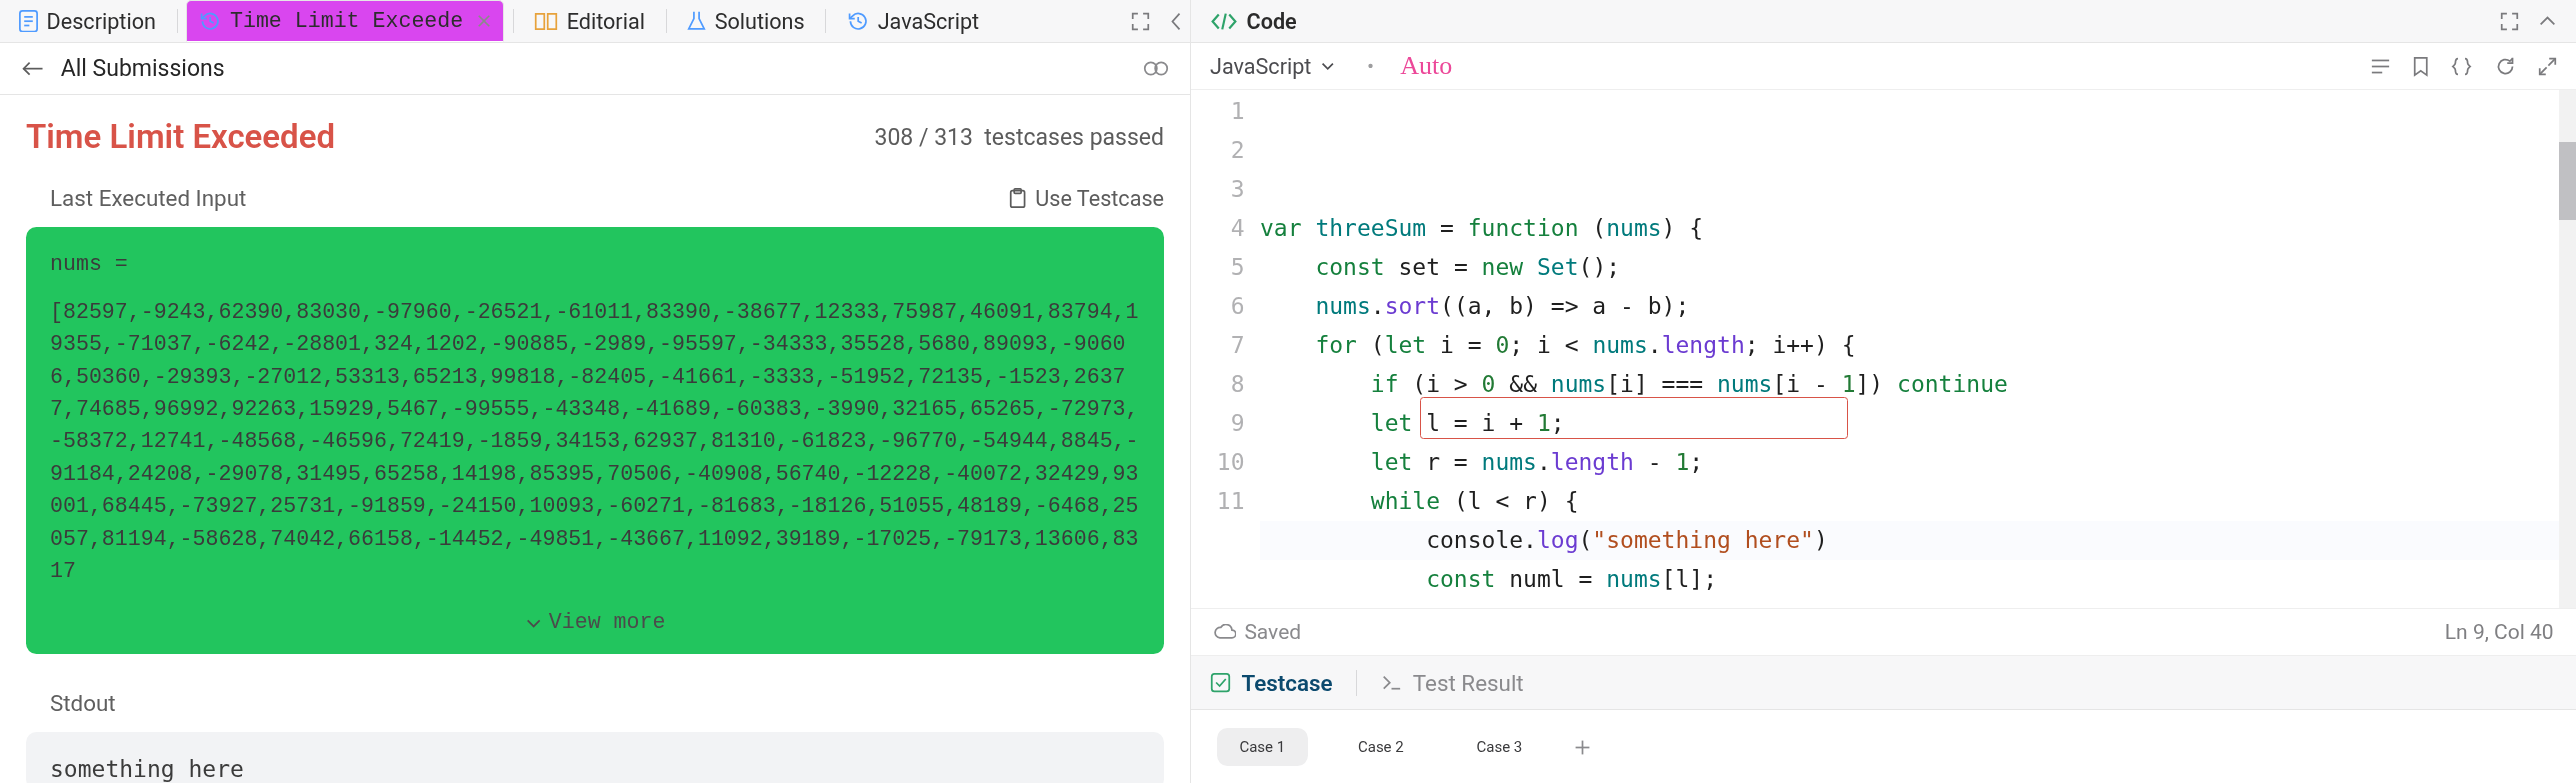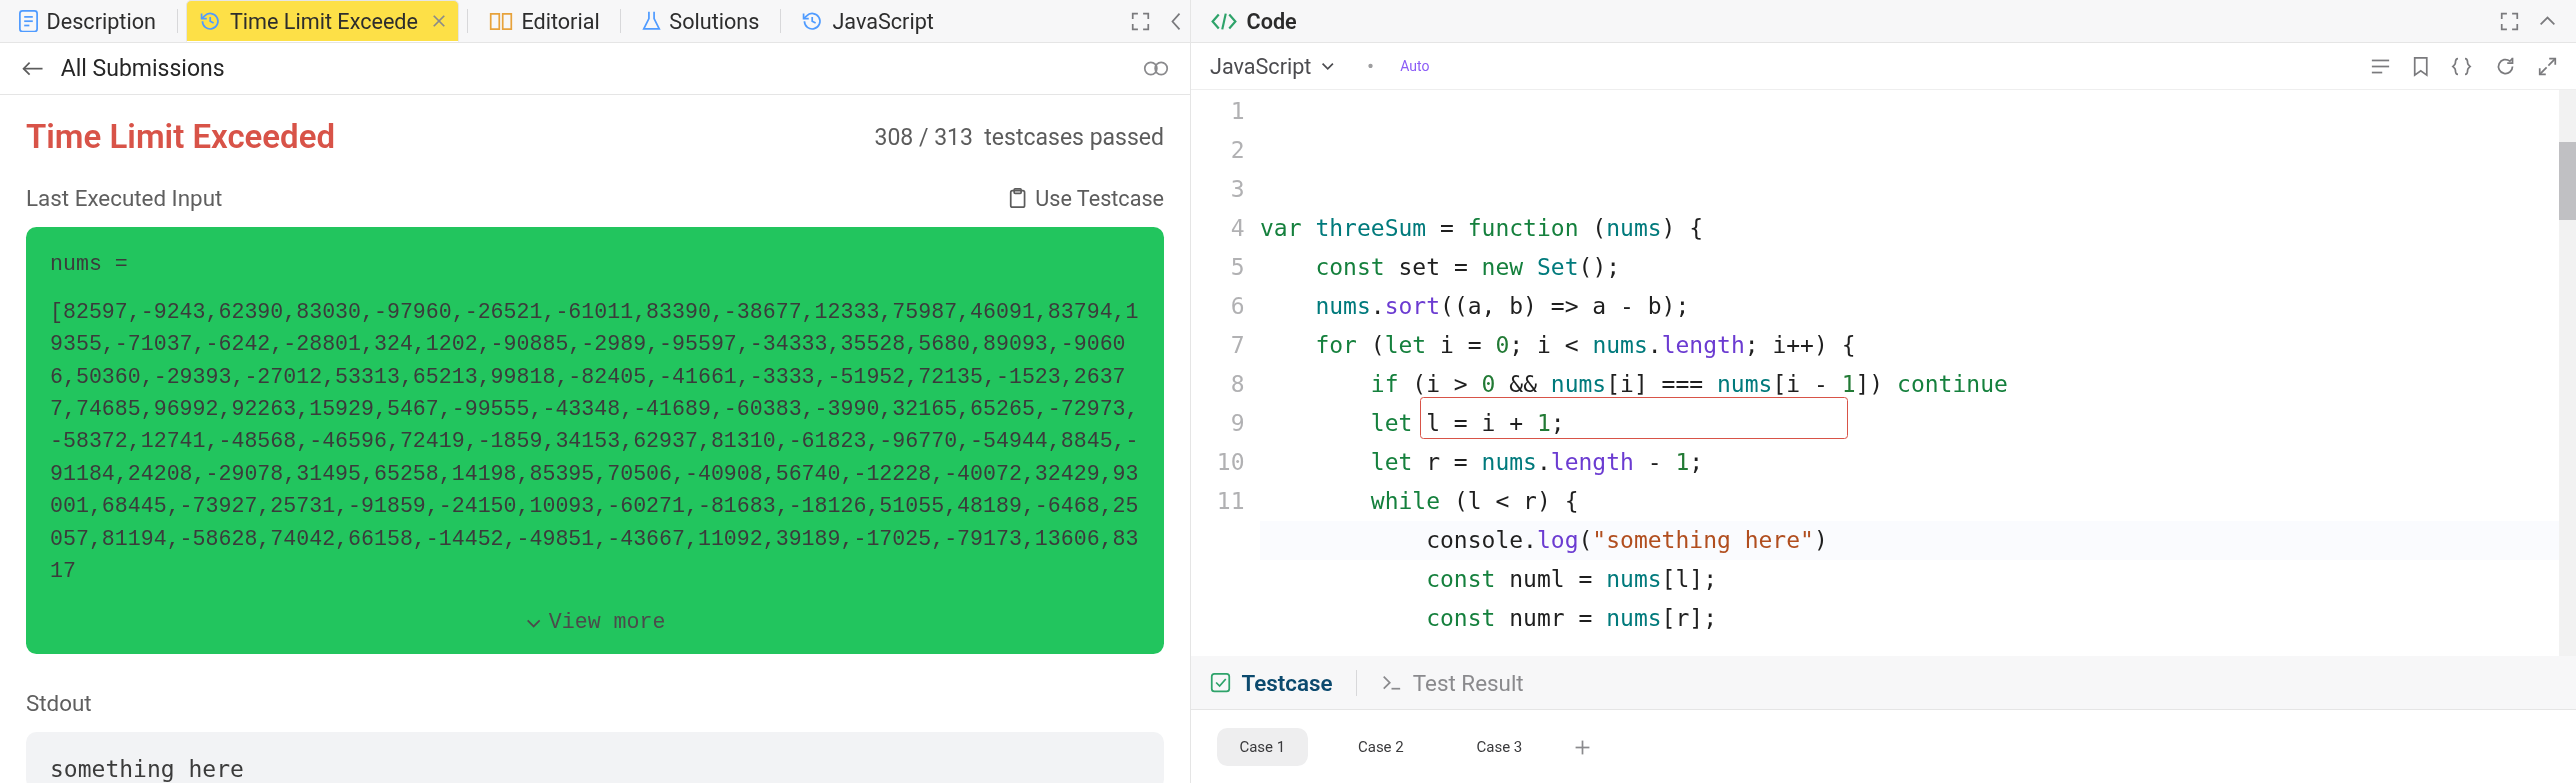--- a/index.html
+++ b/index.html
@@ -3,49 +3,49 @@
 <meta charset="utf-8">
 <style>
   * { box-sizing: border-box; margin: 0; padding: 0; }
   html, body { width: 2576px; height: 784px; font-family: -apple-system, BlinkMacSystemFont, "Segoe UI", Roboto, Helvetica, Arial, sans-serif; background:#f0f0f0; overflow:hidden; }
   body { display:flex; }
   .pane-left { width: 1191px; height:784px; background:#ffffff; border-right:0.9px solid #e5e5e5; display:flex; flex-direction:column; position:relative; }
   .pane-right { flex:1; display:flex; flex-direction:column; background:#ffffff; }
   
   .tab-bar { display:flex; align-items:center; height:43px; background:#f7f7f8; border-bottom:0.9px solid #e5e5e5; padding:0 7px; gap:8.6px; }
   .tab { display:flex; align-items:center; gap:8.6px; padding:0 12px; height:100%; font-size:21.6px; color:#2d2d2d; cursor:pointer; border-radius:5.2px 5.2px 0 0; white-space:nowrap; }
-  .tab.active { background:#fde047; border:0.9px solid #e5e5e5; border-bottom:0.9px solid #ffffff; }
+  .tab.active { background:#d946ef; border:0.9px solid #e5e5e5; border-bottom:0.9px solid #ffffff;font-family:Liberation Mono, monospace; }
   .tab-sep { width:0.9px; height:24px; background:#d8d8da; }
   .tab .close { color:#8a8a8a; font-size:19px; margin-left:5.2px; }
   .tab-bar-right { margin-left:auto; display:flex; align-items:center; gap:19px; color:#7a7a7d; }
   .icon { display:inline-flex; align-items:center; justify-content:center; }
   svg { display:block; }
   
   .history-bar { display:flex; align-items:center; height:52px; padding:0 21px; background:#ffffff; border-bottom:0.9px solid #e5e5e5; color:#262626; font-size:23px; }
   .history-bar .back-arrow { color:#5c5c5c; margin-right:17.3px; }
   .history-bar .link-icon { margin-left:auto; color:#8a8a8d; }
   
   .left-content { flex:1; overflow:auto; padding:22.4px 26px 0 26px; }
   .result-title { color:#d85348; font-size:33px; font-weight:600; }
   .testcase-count { float:right; color:#5c5c5c; font-size:23px; margin-top:7px; }
-  .section-label { font-size:22.4px; color:#5f5f5f; margin-top:29px; margin-bottom:5.2px; display:flex; align-items:center; }
+  .section-label { font-size:22.4px; color:#5f5f5f; margin-top:29px; margin-bottom:5.2px; display:flex; align-items:center;margin-left:24px; }
   .use-testcase { margin-left:auto; color:#5c5c5c; font-size:21.6px; display:flex; align-items:center; gap:8.6px; cursor:pointer; }
   .input-box { background:#22c55e; border-radius:10.4px; margin-top:15.5px; padding:21px 24px 15.5px 24px; font-family: Liberation Mono, monospace; font-size:21.6px; color:#3b3b3b; line-height:1.5; }
   .input-box .varname { color:#3b3b3b; margin-bottom:15.5px; }
   .input-arr { word-break:break-all; white-space:normal; }
   .view-more { text-align:center; font-size:21.6px; color:#4b4b4b; margin-top:19px; cursor:pointer; }
   .stdout-box { background:#f2f3f5; border-radius:10.4px; margin-top:15.5px; padding:24px 24px 8.6px 24px; font-family: ui-monospace, SFMono-Regular, Menlo, Consolas, monospace; font-size:23px; color:#3b3b3b; }
   
   .right-header { display:flex; align-items:center; height:43px; background:#f7f7f8; border-bottom:0.9px solid #e5e5e5; padding:0 19px; gap:8.6px; }
   .right-header .title { font-size:21.6px; font-weight:600; color:#2b2b2b; }
   .right-header-right { margin-left:auto; display:flex; align-items:center; gap:19px; color:#7a7a7d; }
   .lang-bar { display:flex; align-items:center; height:47px; background:#ffffff; padding:0 19px; gap:21px; border-bottom:0.9px solid #eee; }
   .lang-name { font-size:21.6px; color:#4c4c50; display:flex; align-items:center; gap:8.6px; cursor:pointer; }
   .lang-bar .dot::before { content:"•"; color:#9d9d9f; font-size:21px; margin:0 5.2px 0 10.4px; }
-  .auto-label { font-size:14px; color:#8b5cf6; }
+  .auto-label { font-size:26px; color:#ec4899;font-family:Liberation Serif, serif; }
   .lang-bar-right { margin-left:auto; display:flex; align-items:center; gap:22.4px; color:#7a7a7d; }
   
   .editor { flex:1; display:flex; background:#ffffff; position:relative; font-family: ui-monospace, SFMono-Regular, Menlo, Consolas, monospace; font-size:23px; line-height:39px; overflow:hidden; }
   .gutter { width:69px; text-align:right; color:#b1b1b3; padding-top:1.7px; padding-right:15.5px; user-select:none; }
   .code-area { flex:1; padding-top:1.7px; position:relative; white-space:pre; color:#1f1f1f; }
   .tok-kw { color:#15803d; }
   .tok-type { color:#007a7c; }
   .tok-fn { color:#6b3bd1; }
   .tok-num { color:#227a35; }
   .tok-str { color:#b14e1f; }
@@ -291,20 +291,29 @@
     <div class="code-area" id="code-area">
       
     <div class="code-line"><span class="tok-kw">var</span> <span class="tok-type">threeSum</span> = <span class="tok-kw">function</span> (<span class="tok-type">nums</span>) {</div><div class="code-line">    <span class="tok-kw">const</span> set = <span class="tok-kw">new</span> <span class="tok-type">Set</span>();</div><div class="code-line">    <span class="tok-type">nums</span>.<span class="tok-fn">sort</span>((a, b) =&gt; a - b);</div><div class="code-line">    <span class="tok-kw">for</span> (<span class="tok-kw">let</span> i = <span class="tok-num">0</span>; i &lt; <span class="tok-type">nums</span>.<span class="tok-fn">length</span>; i++) {</div><div class="code-line">        <span class="tok-kw">if</span> (i &gt; <span class="tok-num">0</span> &amp;&amp; <span class="tok-type">nums</span>[i] === <span class="tok-type">nums</span>[i - <span class="tok-num">1</span>]) <span class="tok-kw">continue</span></div><div class="code-line">        <span class="tok-kw">let</span> l = i + <span class="tok-num">1</span>;</div><div class="code-line">        <span class="tok-kw">let</span> r = <span class="tok-type">nums</span>.<span class="tok-fn">length</span> - <span class="tok-num">1</span>;</div><div class="code-line">        <span class="tok-kw">while</span> (l &lt; r) {</div><div class="code-line hl">            console.<span class="tok-fn">log</span>(<span class="tok-str">"something here"</span>)</div><div class="code-line">            <span class="tok-kw">const</span> numl = <span class="tok-type">nums</span>[l];</div><div class="code-line">            <span class="tok-kw">const</span> numr = <span class="tok-type">nums</span>[r];</div></div>
     <div class="overview-ruler">
         <div class="ruler-mark"></div>
       </div>
 
     <div class="highlight-box" id="hlbox" style="left: 229px; top: 307px; width: 428px; height: 42px;"></div>
   </div>
 
+  <div class="saved-bar">
+    <span class="icon" style="margin-right:8.6px;">
+      <svg width="22.4" height="15.5" viewBox="0 0 26 18">
+          <path d="M8 16a6 6 0 1 1 1-12 7 7 0 0 1 13 3 4 4 0 0 1 0 9H8z" fill="none" stroke="#8a8a8d" stroke-width="2"></path>
+        </svg>
+    </span>
+    <span>Saved</span>
+    <span class="pos">Ln 9, Col 40</span>
+  </div>
 
   <div class="panel-tabs">
     <div class="panel-tab">
       <span class="icon">
         <svg width="21" height="21" viewBox="0 0 24 24">
             <rect x="2" y="2" width="20" height="20" rx="3" fill="none" stroke="#2ea36a" stroke-width="2"></rect>
             <polyline points="7,12 11,16 18,8" fill="none" stroke="#2ea36a" stroke-width="2"></polyline>
           </svg>
       </span>
       <span style="font-weight:600;">Testcase</span>

